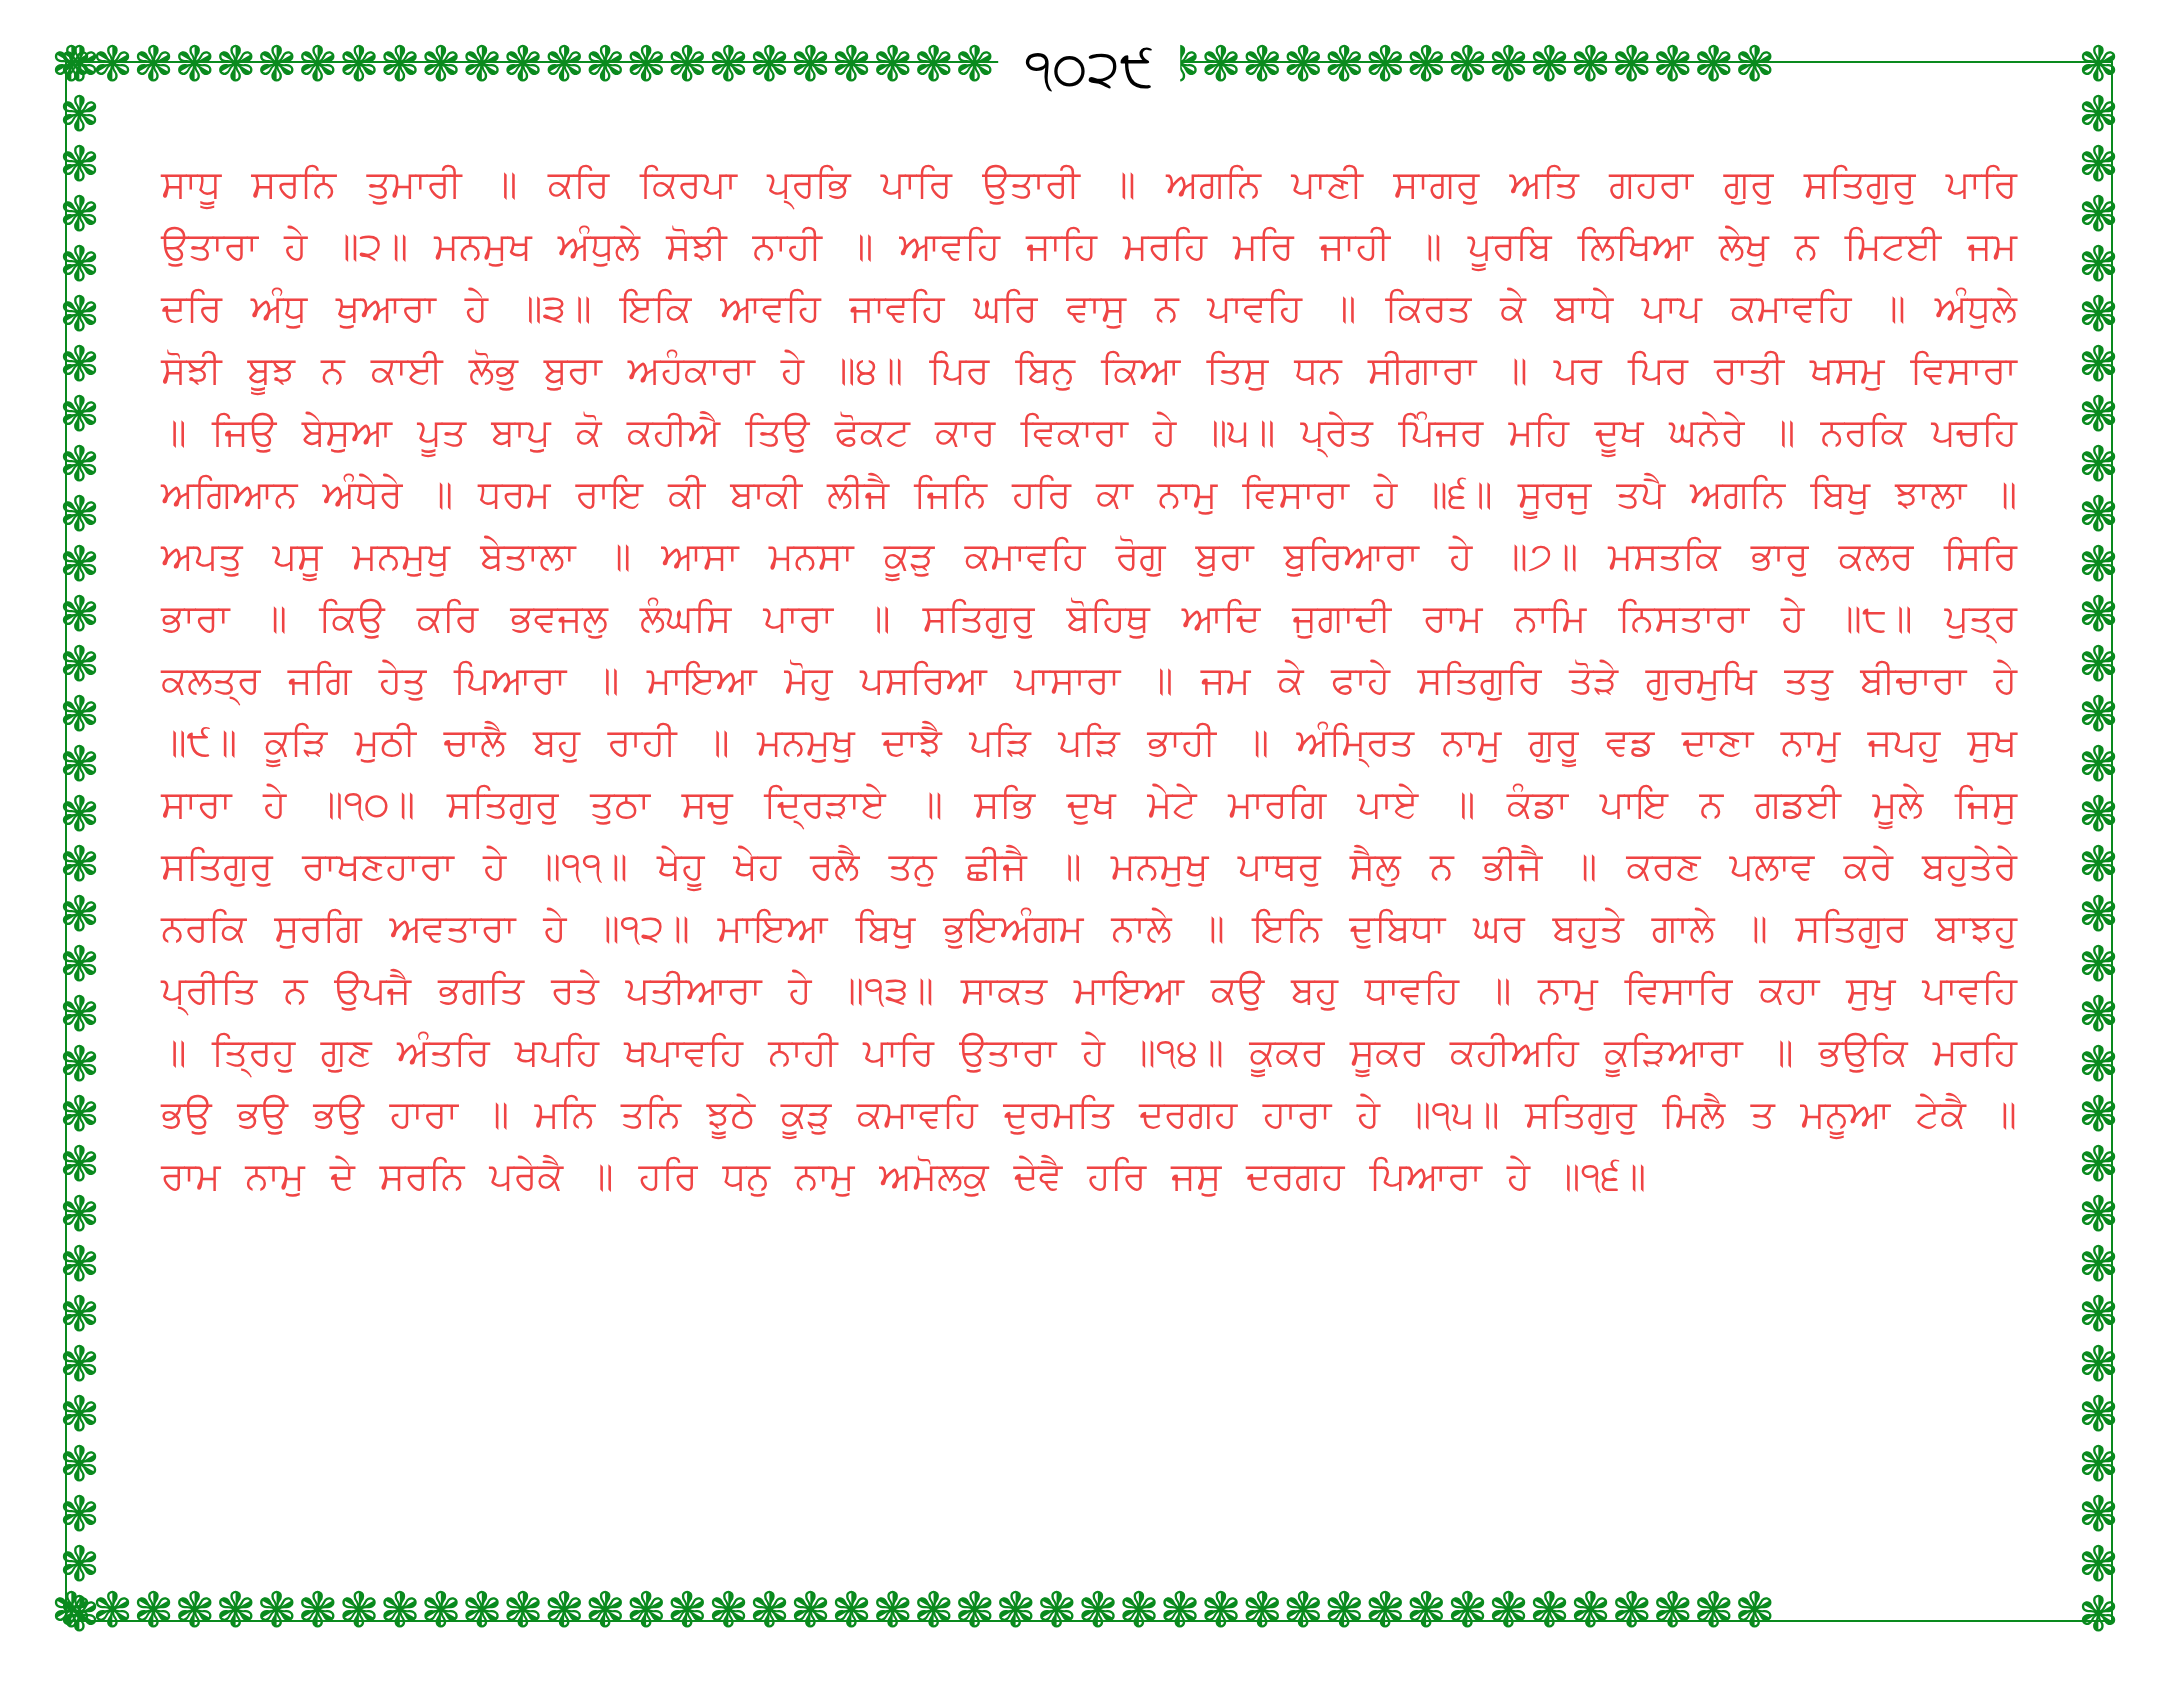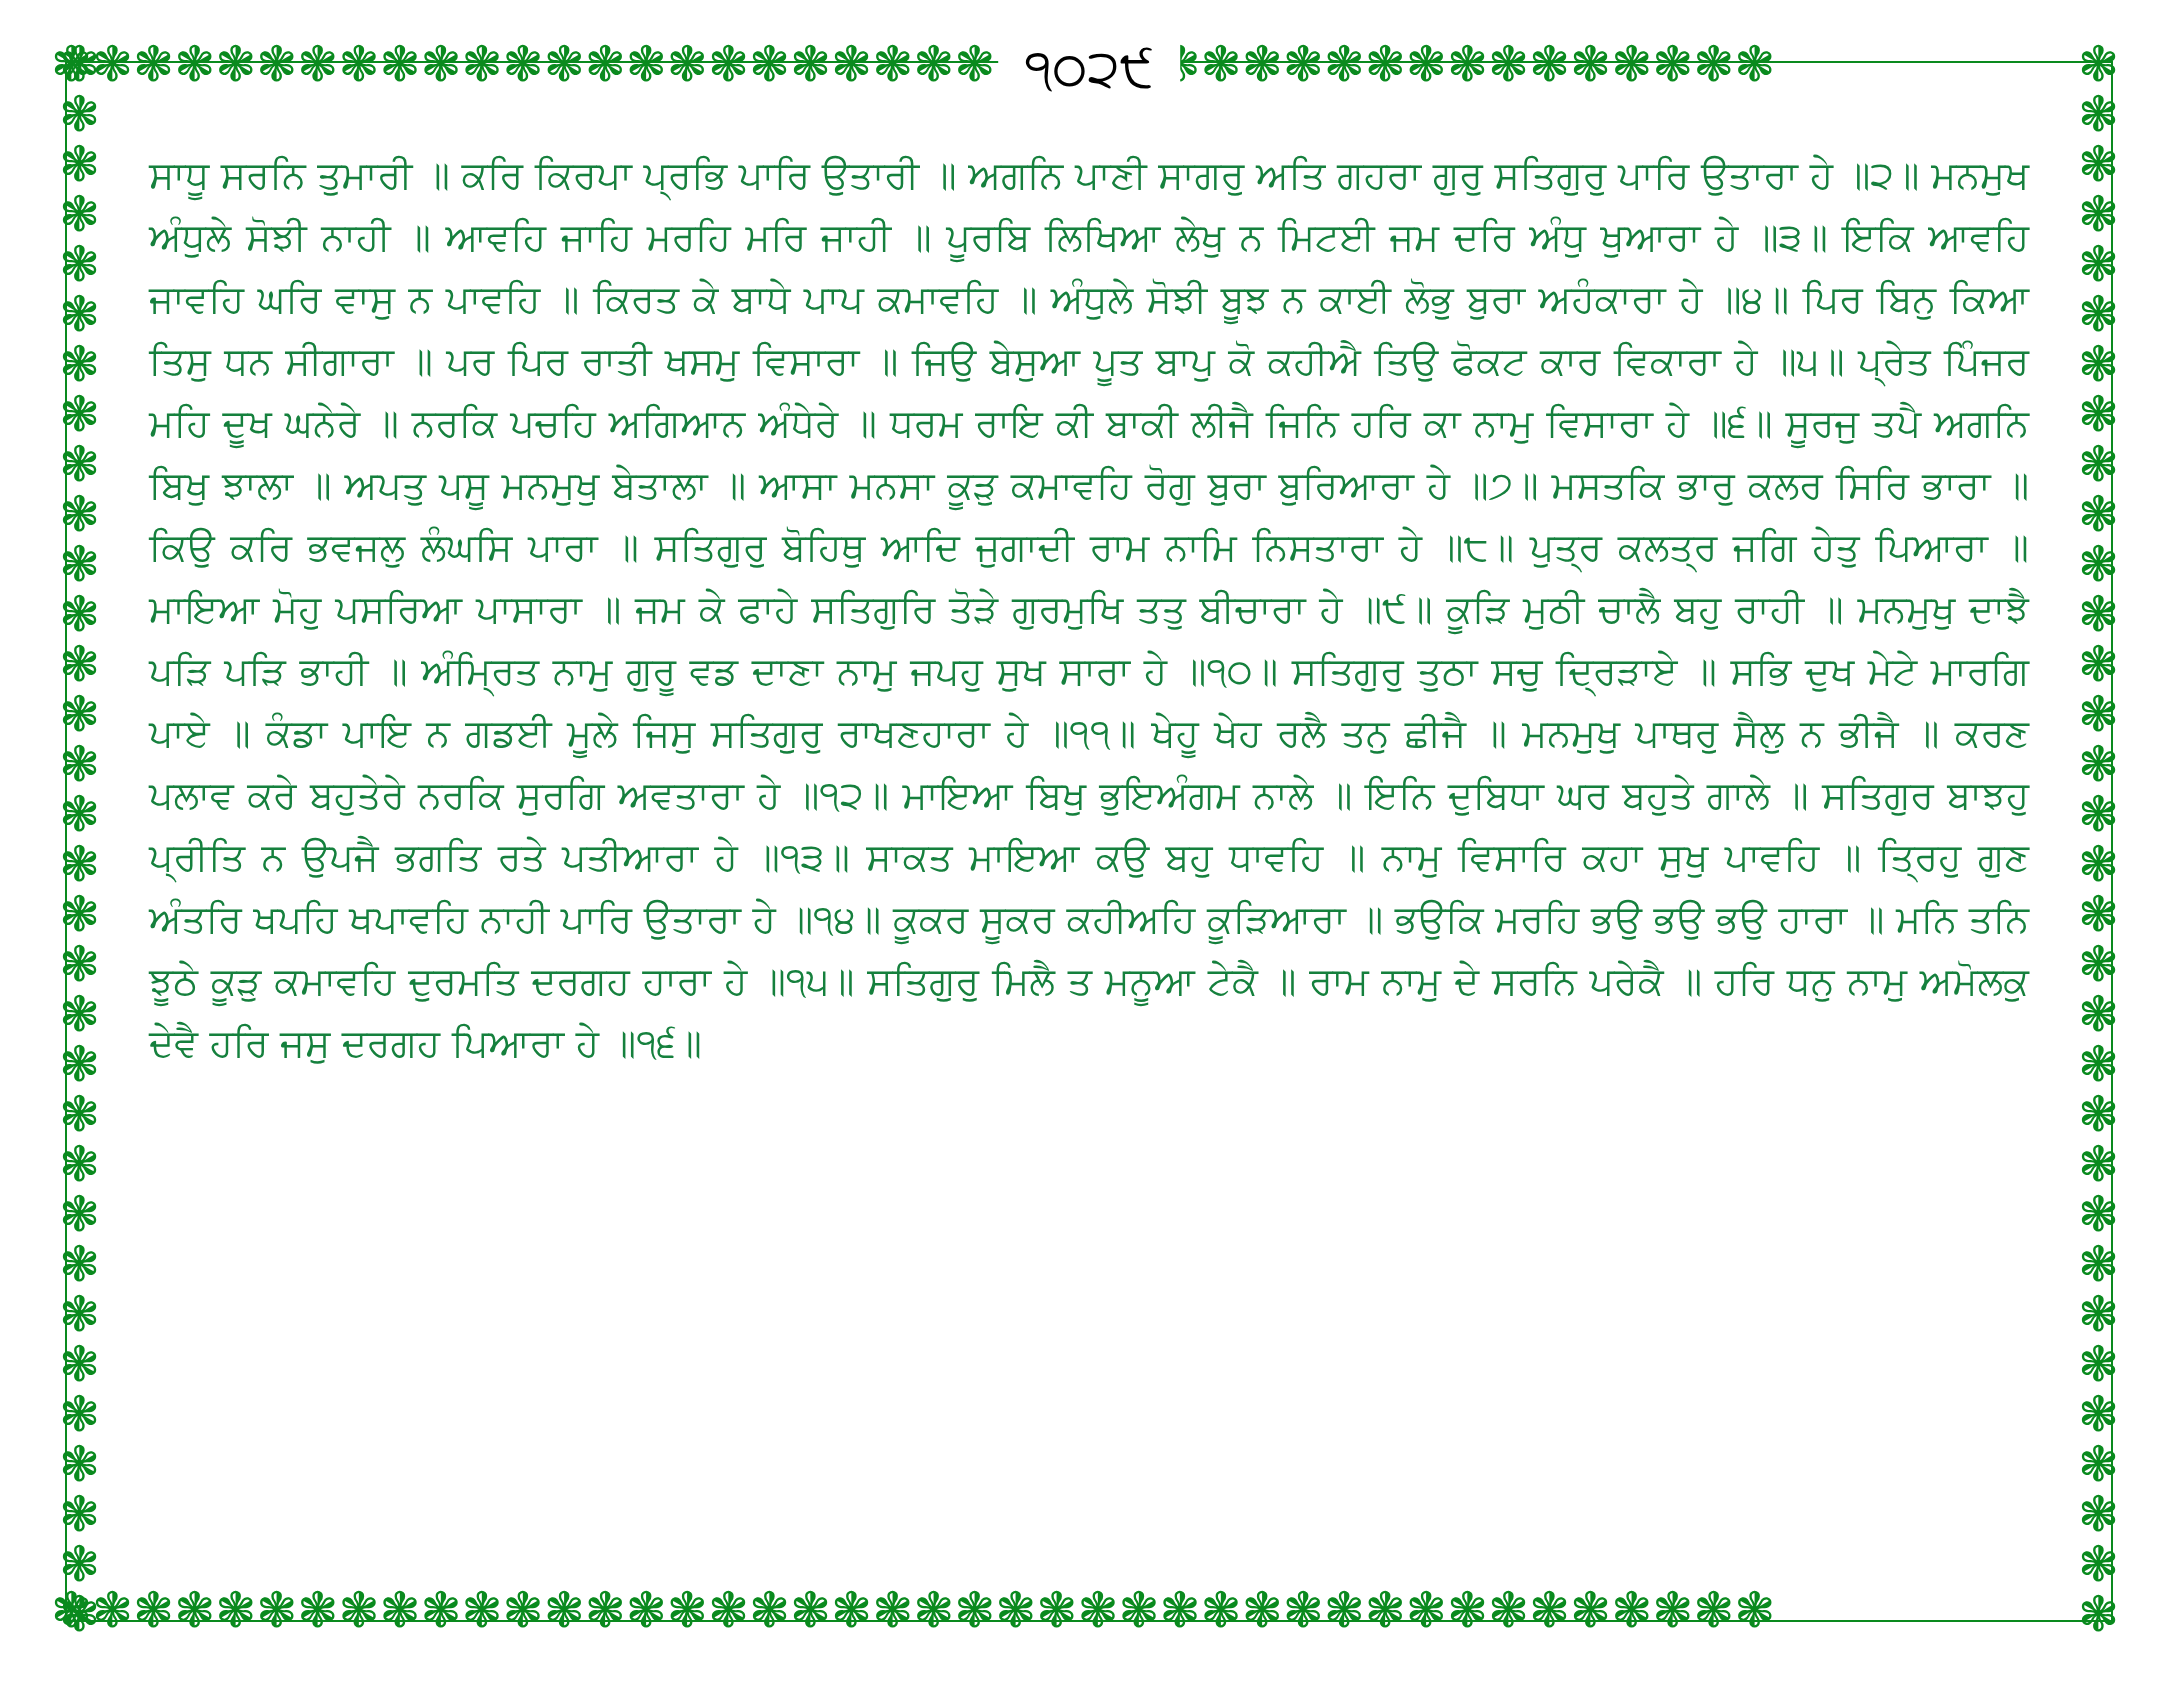--- a/index.html
+++ b/index.html
@@ -93,28 +93,28 @@
   
   .content {
     position: absolute;
     left: 149px;
     top: 144px;
     right: 149px;
     bottom: 149px;
     color: #000000;
   }
   .scripture {
-    font-family: Liberation Serif, serif;
+    font-family: Liberation Mono, monospace;
     font-size: 38px;
     line-height: 62px;
     text-align: justify;
     text-align-last: left;
     word-spacing: 2px;
-    color: #15803d;
-    margin: 0;
+    color: #ef4444;
+    margin: 12px;
   }
 </style>
 </head>
 <body>
 
 <div class="page">
 
   <div class="border-frame">
     <div class="border-band band-top">❃❃❃❃❃❃❃❃❃❃❃❃❃❃❃❃❃❃❃❃❃❃❃❃❃❃❃❃❃❃❃❃❃❃❃❃❃❃❃❃❃❃</div>
     <div class="border-band band-bottom">❃❃❃❃❃❃❃❃❃❃❃❃❃❃❃❃❃❃❃❃❃❃❃❃❃❃❃❃❃❃❃❃❃❃❃❃❃❃❃❃❃❃</div>

